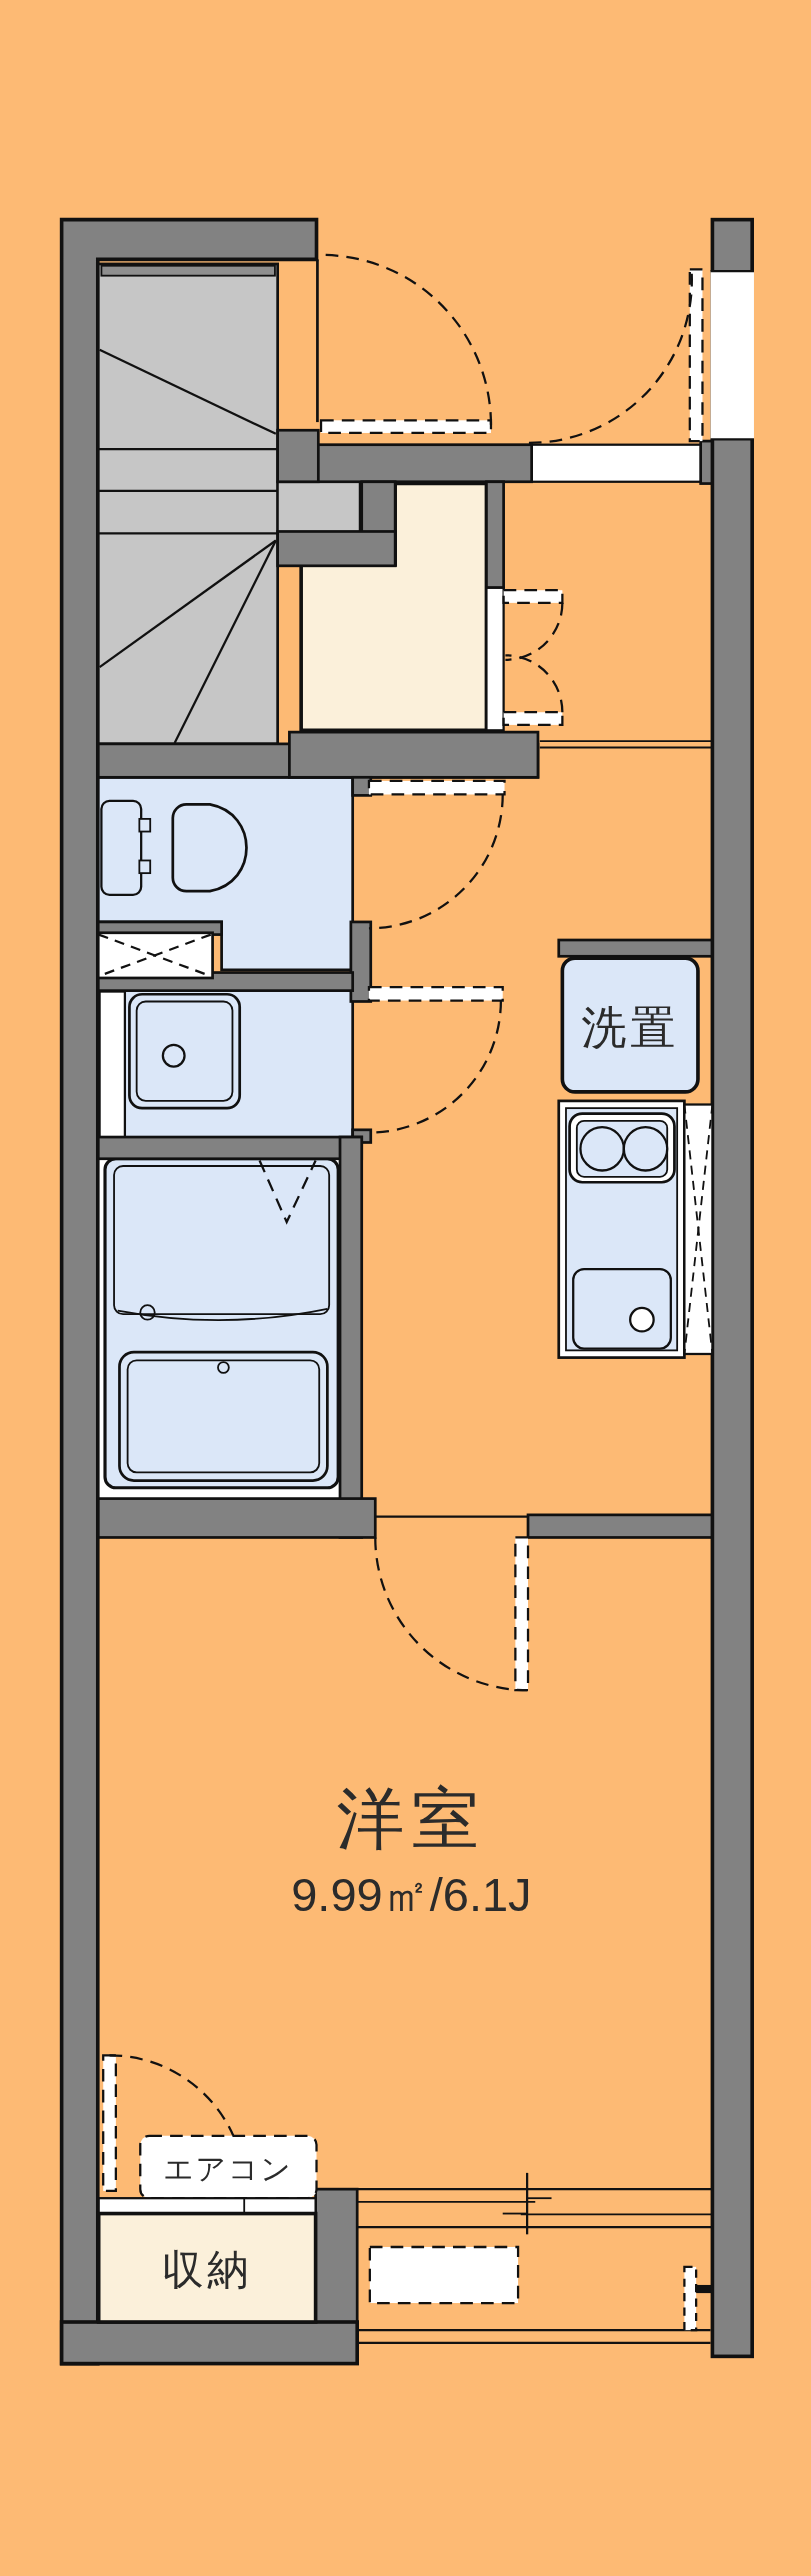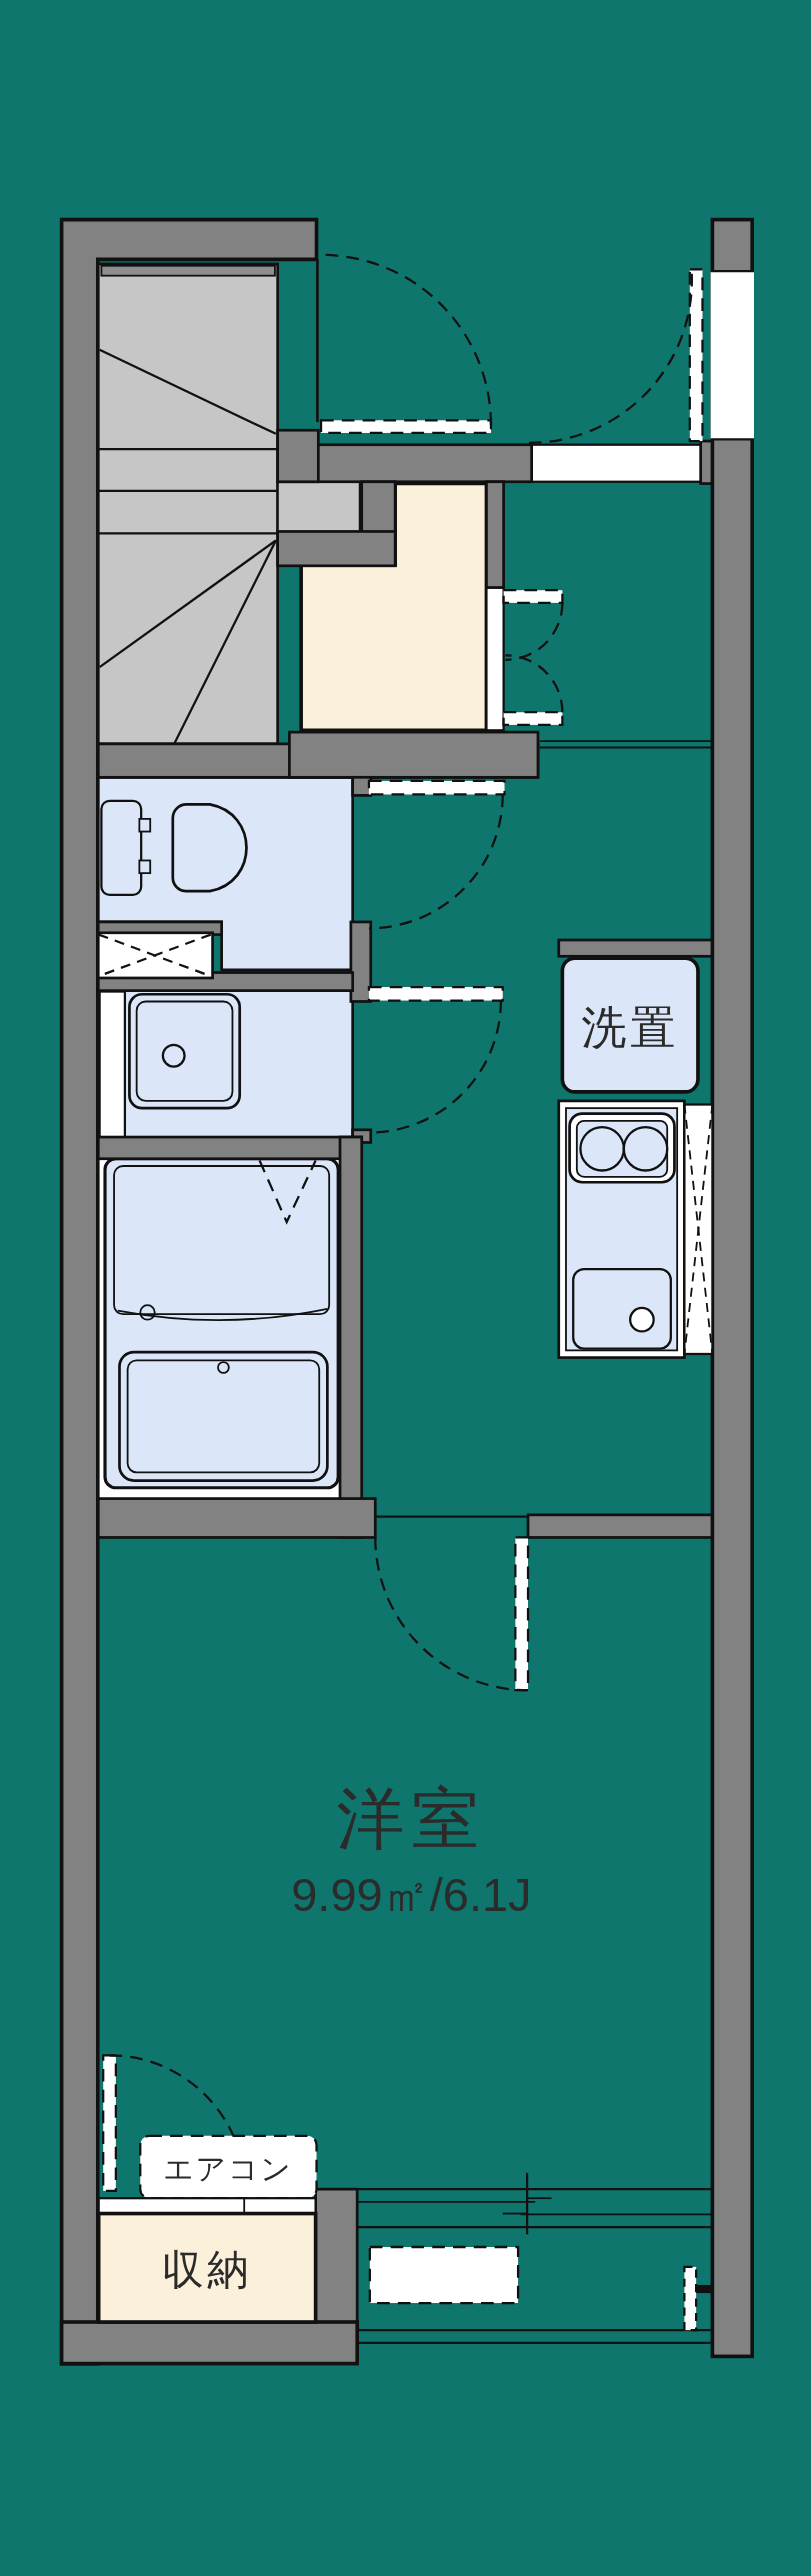--- a/index.html
+++ b/index.html
@@ -1,16 +1,16 @@
 <!DOCTYPE html>
 <html style="font-size:14.5px"><head>
 <meta charset="utf-8">
 <style>
   html,body{margin:0;padding:0;background:#fff;}
-  .page{width:812px;height:2576px;position:relative;background:#0f766e;overflow:hidden;}
+  .page{width:812px;height:2576px;position:relative;background:#fdba74;overflow:hidden;}
   svg{display:block;}
   .owall{fill:#828282;stroke:#111;stroke-width:4;}
   .wall{fill:#828282;stroke:#111;stroke-width:3;}
   .wet{fill:#dbe7f8;stroke:#111;stroke-width:3;}
   .wetln{fill:#dbe7f8;stroke:#111;stroke-width:2.5;}
   .white{fill:#fff;stroke:#111;stroke-width:2.5;}
   .stair{fill:#c6c6c6;stroke:#111;stroke-width:3;}
   .genkan{fill:#fbf0da;stroke:#111;stroke-width:4;}
   .ln{stroke:#111;stroke-width:2.5;fill:none;}
   .lnthin{stroke:#111;stroke-width:2;fill:none;}

